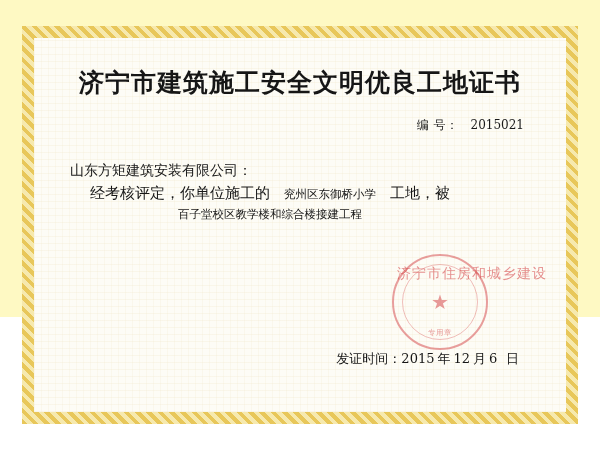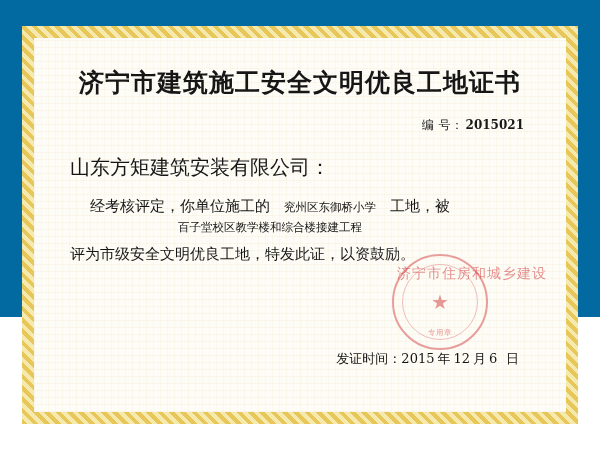--- a/index.html
+++ b/index.html
@@ -10,21 +10,21 @@
   body {
     width: 600px;
     height: 450px;
     font-family: "Liberation Sans", sans-serif;
     overflow: hidden;
   }
   #certificate-page {
     position: relative;
     width: 600px;
     height: 317px;
-    background: #0369a1;
+    background: #fef9c3;
   }
   
   #cert-frame {
     position: absolute;
     left: 22px;
     top: 26px;
     width: 556px;
     height: 398px;
     box-sizing: border-box;
     background:
@@ -85,32 +85,32 @@
     text-align: right;
     padding-right: 16px;
     font-family: "DejaVu Serif", "Liberation Serif", serif;
     font-size: 12px;
     color: #1a1a1a;
   }
   #cert-number-label {
     letter-spacing: 0.5px;
   }
   #cert-number-value {
-    font-weight: bold;
-    margin-left: 2px;
+    font-weight: normal;
+    margin-left: 12px;
   }
   #cert-recipient-row {
-    margin-top: 20px;
+    margin-top: 28px;
     padding-left: 10px;
     font-family: Liberation Mono, monospace;
-    font-size: 20px;
+    font-size: 14px;
     color: #161616;
   }
   #cert-body {
-    margin-top: 14px;
+    margin-top: 2px;
     font-family: "DejaVu Serif", "Liberation Serif", serif;
     font-size: 15px;
     color: #161616;
     line-height: 1.55;
   }
   #cert-body-line1 {
     padding-left: 30px;
     white-space: nowrap;
   }
   .fill-slot {
@@ -236,21 +236,20 @@
 
       <div id="cert-recipient-row">山东方矩建筑安装有限公司：</div>
 
       <div id="cert-body">
         <div id="cert-body-line1">
           <span>经考核评定，你单位施工的</span><span id="project-name-1" class="fill-slot">兖州区东御桥小学</span><span>工地，被</span>
         </div>
         <div id="cert-body-line2">
           <span id="project-name-2">百子堂校区教学楼和综合楼接建工程</span>
         </div>
-        <div id="cert-body-line3">评为市级安全文明优良工地，特发此证，以资鼓励。</div>
       </div>
 
       <div id="cert-issuer-block">
         <div id="cert-date-row">
           <span>发证时间：</span><span class="date-num">2015</span><span class="date-unit">年</span><span class="date-num">12</span><span class="date-unit">月</span><span class="date-num">6</span><span class="date-unit">日</span>
         </div>
       </div>
 
       <div id="official-seal">
         <div id="official-seal-inner"></div>

